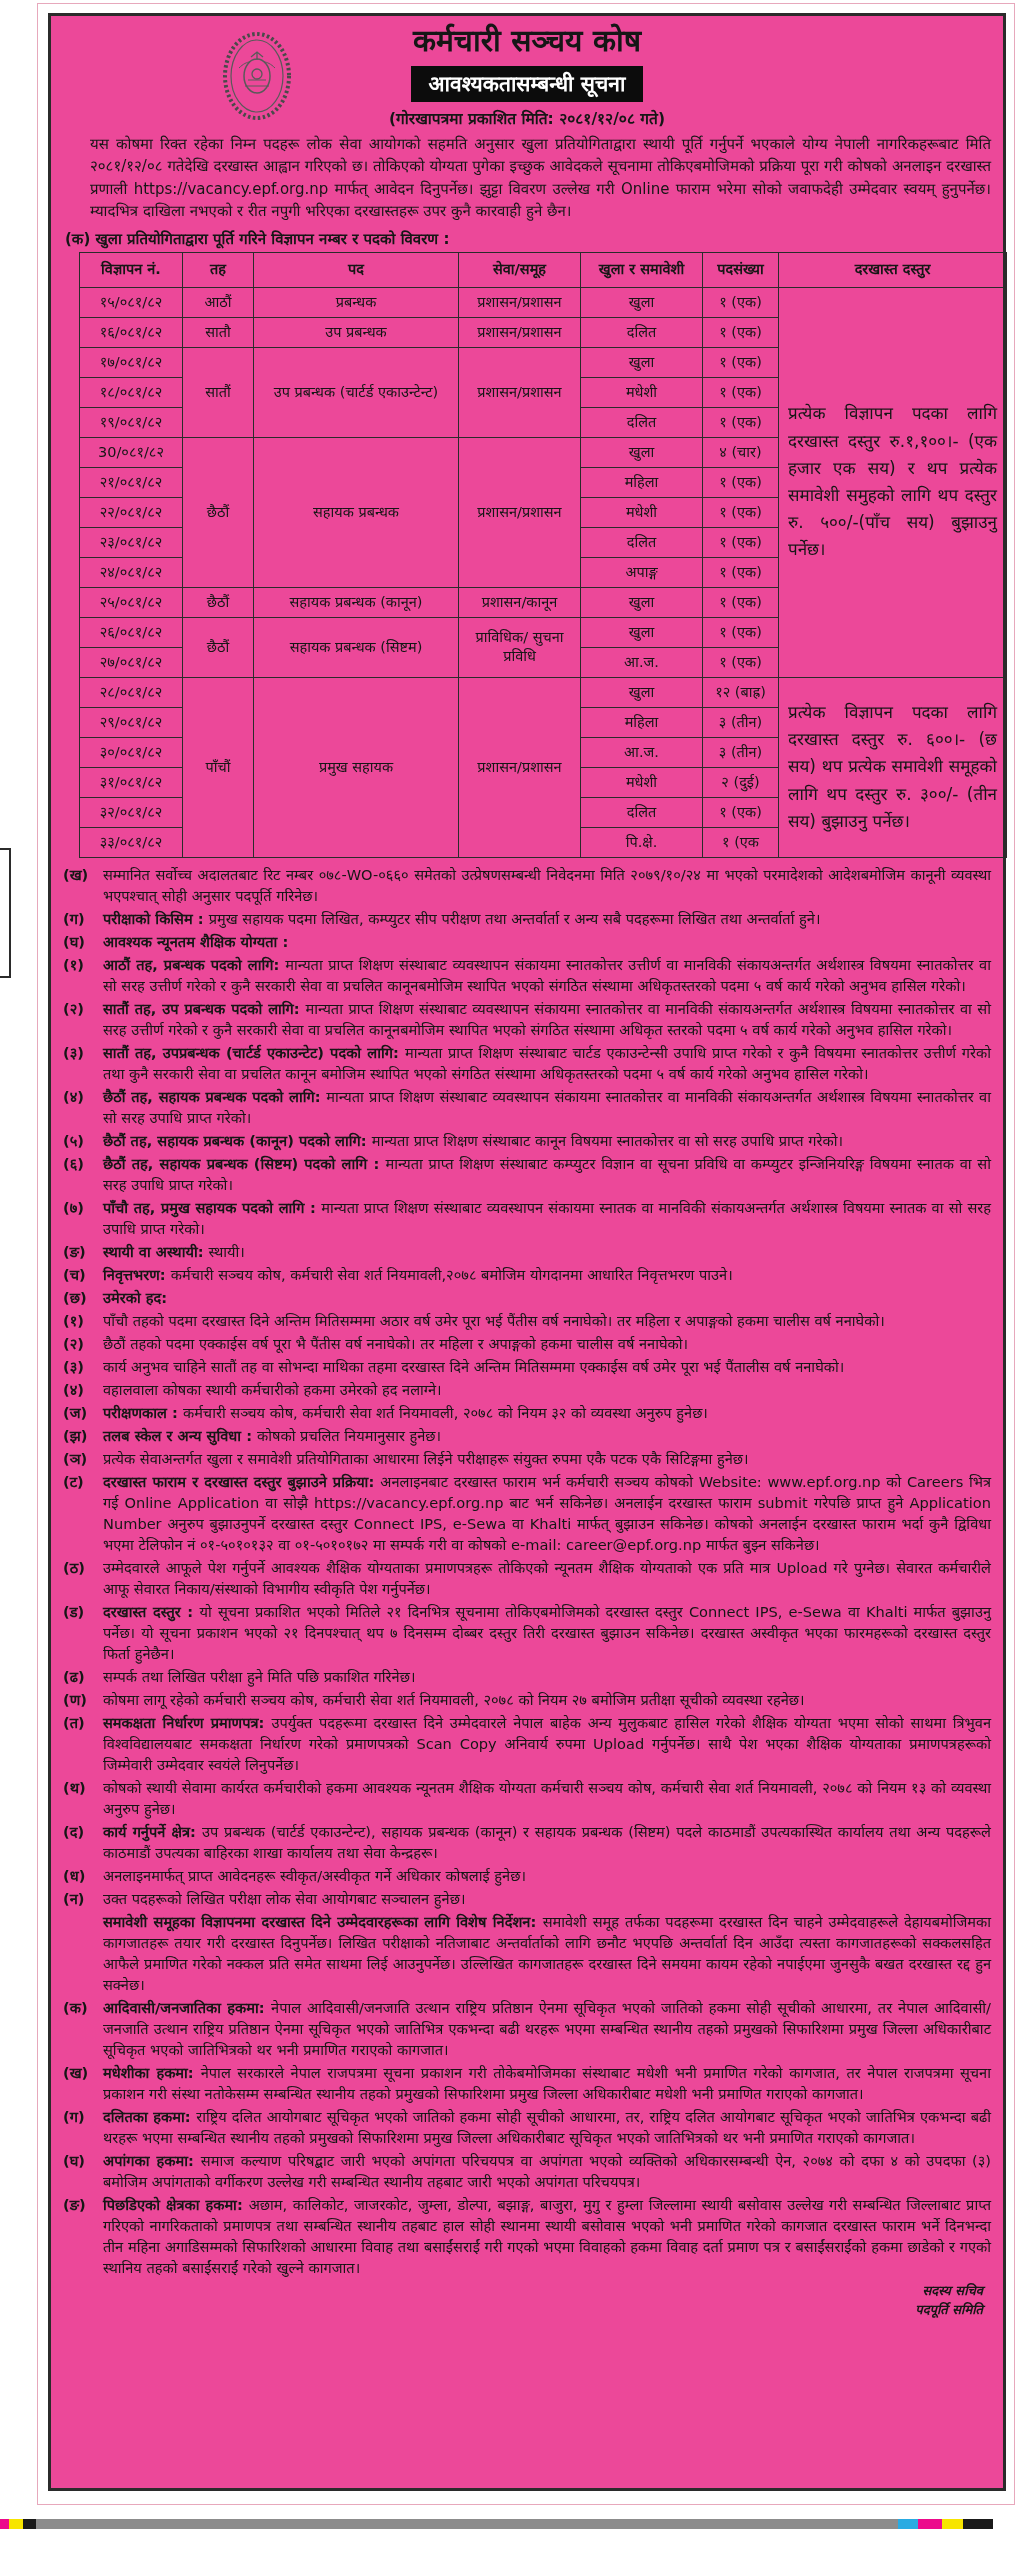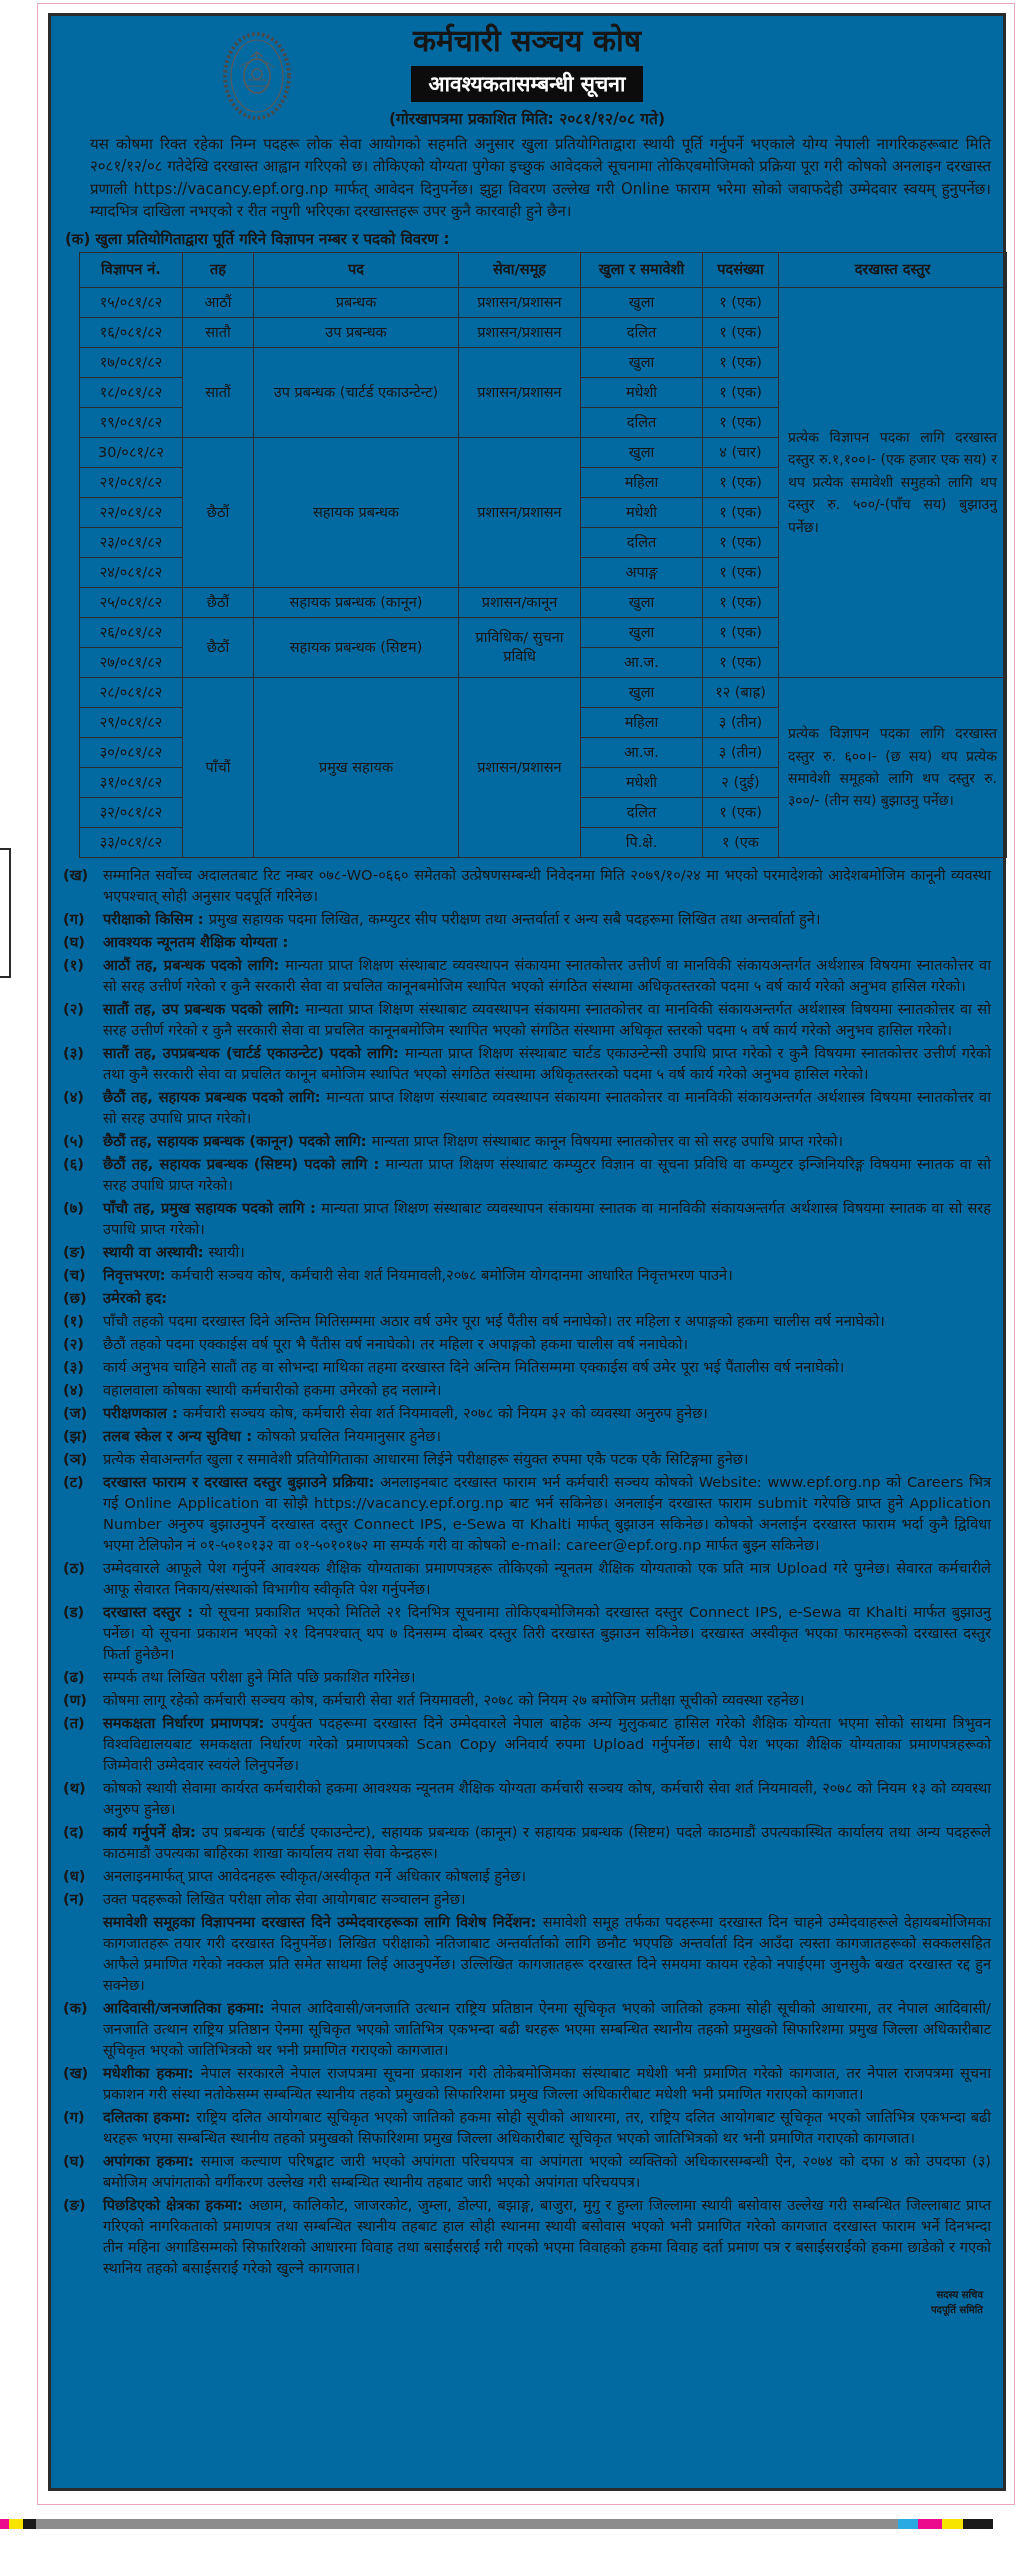--- a/index.html
+++ b/index.html
@@ -5,47 +5,47 @@
   html,body{margin:0;padding:0;}
   body{
     width:1026px;height:2560px;overflow:hidden;position:relative;
     background:#ffffff;color:#161616;
     font-family:"DejaVu Sans","Liberation Sans",sans-serif;
   }
   .pink-frame{position:absolute;left:37px;top:3px;width:976px;height:2500px;border:1px solid #e7a8bc;pointer-events:none;}
   .edge-fragment{position:absolute;left:0;top:848px;width:9px;height:126px;background:#fff;border:2px solid #2b2b2b;border-left:none;}
   .notice{
     position:absolute;left:48px;top:13px;width:958px;min-height:2478px;box-sizing:border-box;
-    background:#0369a1;border:3px solid #2b2b2b;padding:6px 12px 10px 12px;
+    background:#ec4899;border:3px solid #2b2b2b;padding:6px 12px 10px 12px;
   }
   
   .hdr{position:relative;text-align:center;padding-top:2px;}
   .seal{position:absolute;left:158px;top:8px;width:72px;height:92px;}
   .org{font-size:30px;font-weight:bold;line-height:1.15;}
   .place{font-size:17px;font-weight:600;margin-top:2px;}
   .notice-band{display:inline-block;background:#0c0c0c;color:#fff;font-size:21px;font-weight:bold;
     padding:3px 18px 5px;margin-top:7px;}
   .pubdate{font-size:15.5px;font-weight:600;margin-top:5px;}
   
   .intro{font-size:15px;line-height:1.5;text-align:justify;margin-top:4px;margin-left:27px;}
   
   .tbl-head{font-size:15px;font-weight:bold;margin:5px 0 4px 2px;}
   table{width:100%;border-collapse:collapse;font-size:14.5px;table-layout:fixed;margin-left:16px;}
   th,td{border:1.5px solid #2b2b2b;padding:1px 3px;text-align:center;vertical-align:middle;line-height:1.3;}
   th{font-weight:bold;height:32px;}
   td{height:27px;}
-  td.fee{text-align:justify;padding:4px 9px;line-height:1.6;font-size:14px;}
+  td.fee{text-align:justify;padding:4px 9px;line-height:1.6;font-size:17px;}
   
   .secs{margin-top:6px;}
   .sec{display:flex;gap:7px;font-size:14.6px;line-height:1.44;text-align:justify;margin-bottom:2px;}
   .sec .lbl{flex:0 0 33px;font-weight:bold;white-space:nowrap;}
   .sec .txt{flex:1;}
   .sec b{font-weight:bold;}
   
-  .sig{text-align:right;font-weight:bold;font-size:10px;line-height:1.5;margin-top:9px;padding-right:8px;}
+  .sig{text-align:right;font-weight:bold;font-size:13px;line-height:1.5;margin-top:3px;padding-right:8px;font-style:italic;}
   
   .strip{position:absolute;left:0;top:2519px;height:10px;display:flex;}
   .strip div{height:10px;}
   .c-m1{width:9px;background:#ec0b8c;}
   .c-y1{width:14px;background:#f7e500;}
   .c-k1{width:13px;background:#1a1a1a;}
   .c-gray{width:862px;background:#8c8c8c;}
   .c-c2{width:20px;background:#29abe2;}
   .c-m2{width:24px;background:#ec0b8c;}
   .c-y2{width:21px;background:#f7e500;}

